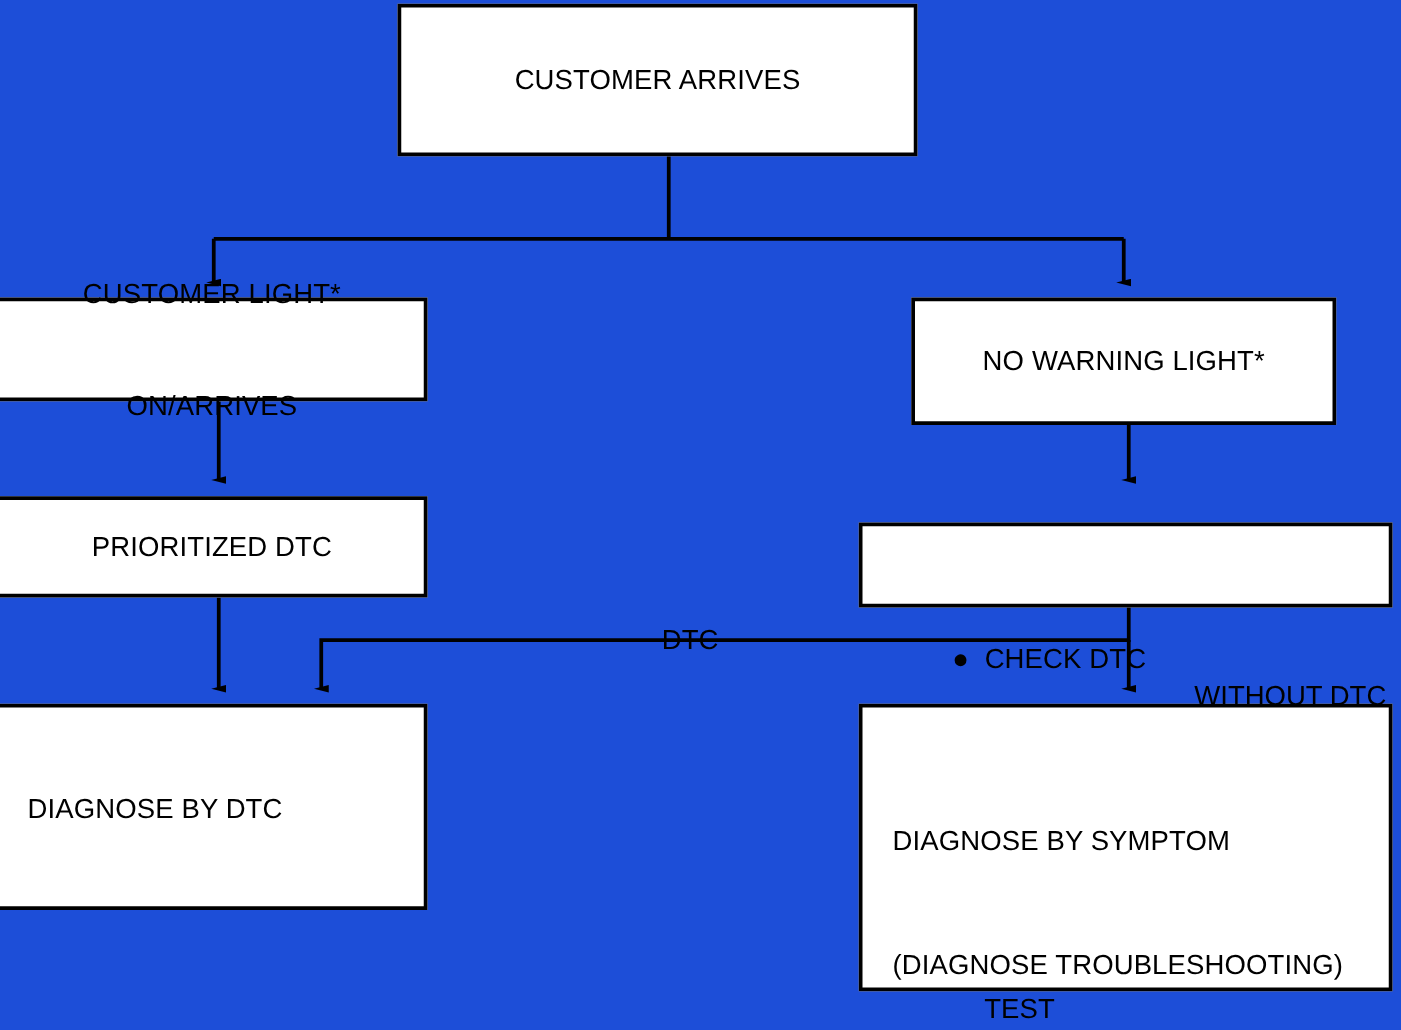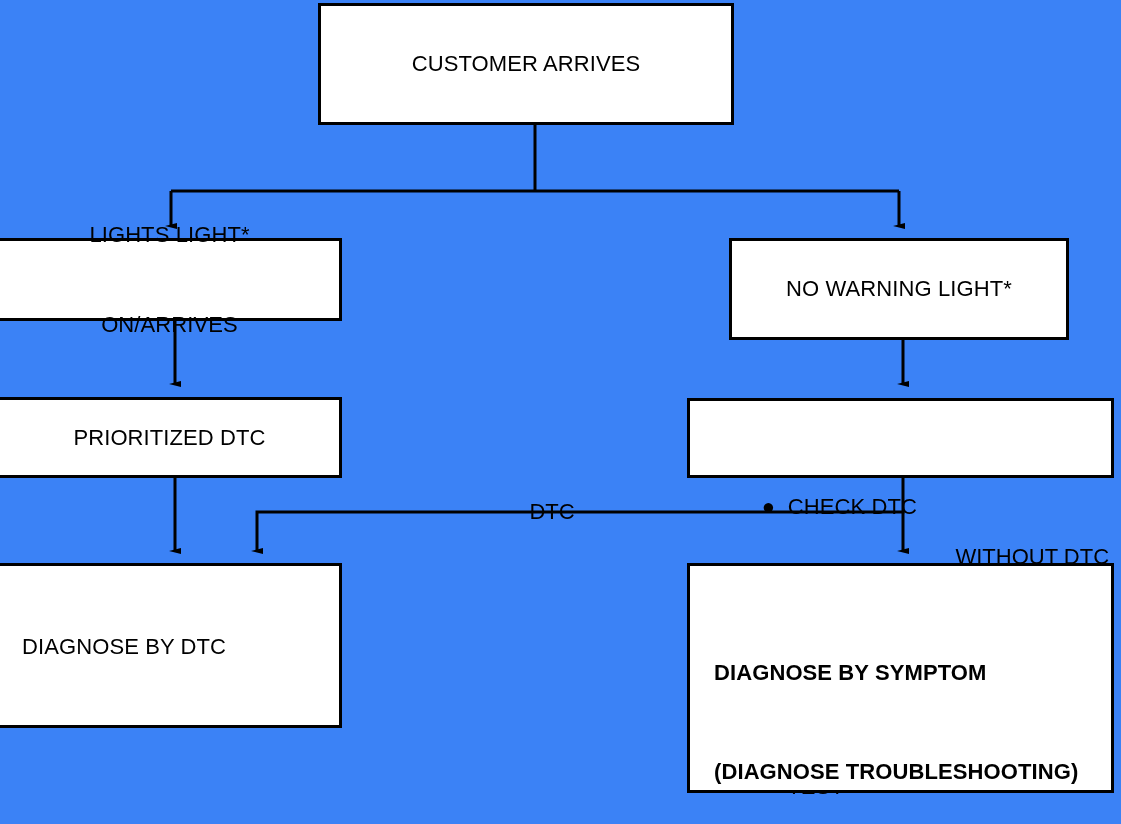--- a/index.html
+++ b/index.html
@@ -4,21 +4,21 @@
 <style>
   html, body {
     margin: 0;
     padding: 0;
     background: #ffffff;
   }
   #canvas {
     position: relative;
     width: 1121px;
     height: 824px;
-    background: #3b82f6;
+    background: #1d4ed8;
     font-family: "Liberation Sans", sans-serif;
     overflow: hidden;
   }
   .box {
     position: absolute;
     box-sizing: border-box;
     border: 3px solid #000000;
     background: #ffffff;
   }
   .box-text {
@@ -95,38 +95,38 @@
 
     <path d="M 903,512 L 903,551" stroke="#000000" stroke-width="3" fill="none" marker-end="url(#arrowhead)"></path>
   </svg>
 
   <div class="box" style="left:318px; top:3px; width:416px; height:122px;">
     <div class="box-text centered-text">CUSTOMER ARRIVES</div>
   </div>
 
   <div class="box" style="left:-3px; top:238px; width:345px; height:83px;">
     <div class="box-text centered-text">
-      <span class="bullet-line">LIGHTS LIGHT*</span>
+      <span class="bullet-line">CUSTOMER LIGHT*</span>
       <span class="bullet-line">ON/ARRIVES</span>
     </div>
   </div>
 
   <div class="box" style="left:729px; top:238px; width:340px; height:102px;">
     <div class="box-text centered-text">
       <span class="bullet-line">NO WARNING LIGHT*</span>
     </div>
   </div>
 
   <div class="box" style="left:-3px; top:397px; width:345px; height:81px;">
     <div class="box-text centered-text">
       <span class="bullet-line">PRIORITIZED DTC</span>
     </div>
   </div>
 
-  <div class="box" style="left:687px; top:398px; width:427px; height:80px;">
+  <div class="box" style="left:687px; top:418px; width:427px; height:68px;">
     <div class="box-text left-text" style="left:22px; top:8px; line-height:28px;">
       <span class="bullet-line">
         <span style="display:inline-block; width:26px;">●</span><span>CHECK DTC</span>
       </span>
       <span class="bullet-line">
         <span style="display:inline-block; width:26px;">●</span><span>IGNITION ON TEST, IDLING</span>
       </span>
       <span class="bullet-line" style="padding-left:26px;">
         <span>TEST</span>
       </span>
@@ -138,21 +138,21 @@
       <span class="bullet-line">DIAGNOSE BY DTC</span>
       <span class="bullet-line" style="padding-left:14px;">
         
       </span>
       
       
       
     </div>
   </div>
 
-  <div class="box" style="left:687px; top:563px; width:427px; height:230px;font-weight:bold;">
+  <div class="box" style="left:687px; top:563px; width:427px; height:230px;">
     <div class="box-text left-text" style="left:24px; top:24px; line-height:33px;">
       <span class="bullet-line">DIAGNOSE BY SYMPTOM</span>
       <span class="bullet-line">(DIAGNOSE TROUBLESHOOTING)</span>
       
       
       
       
       
     </div>
   </div>

